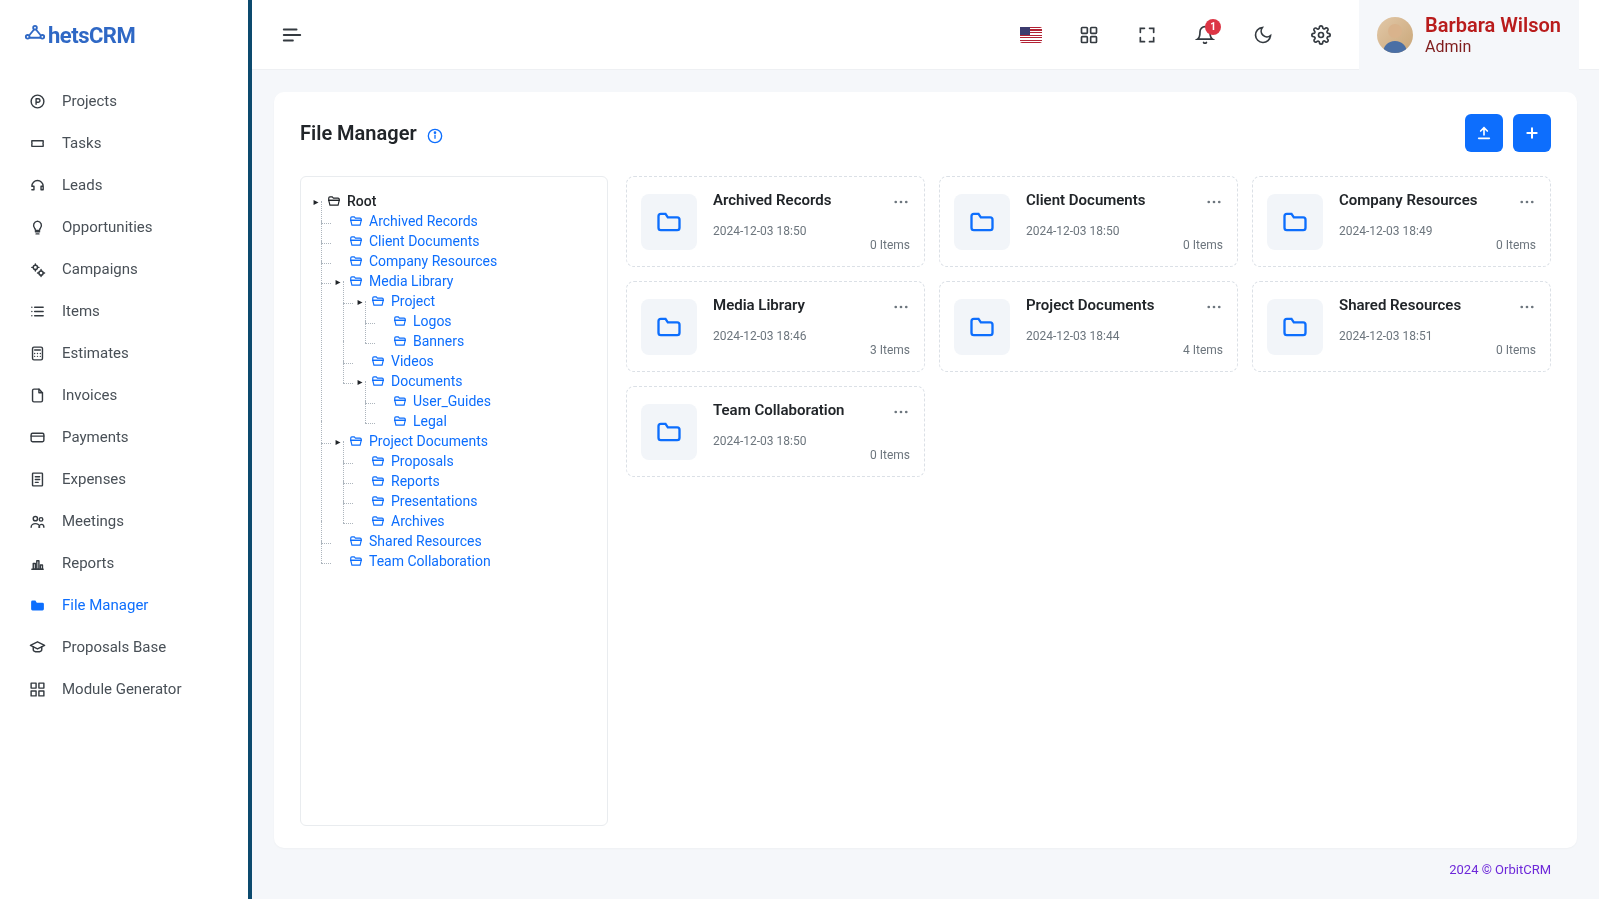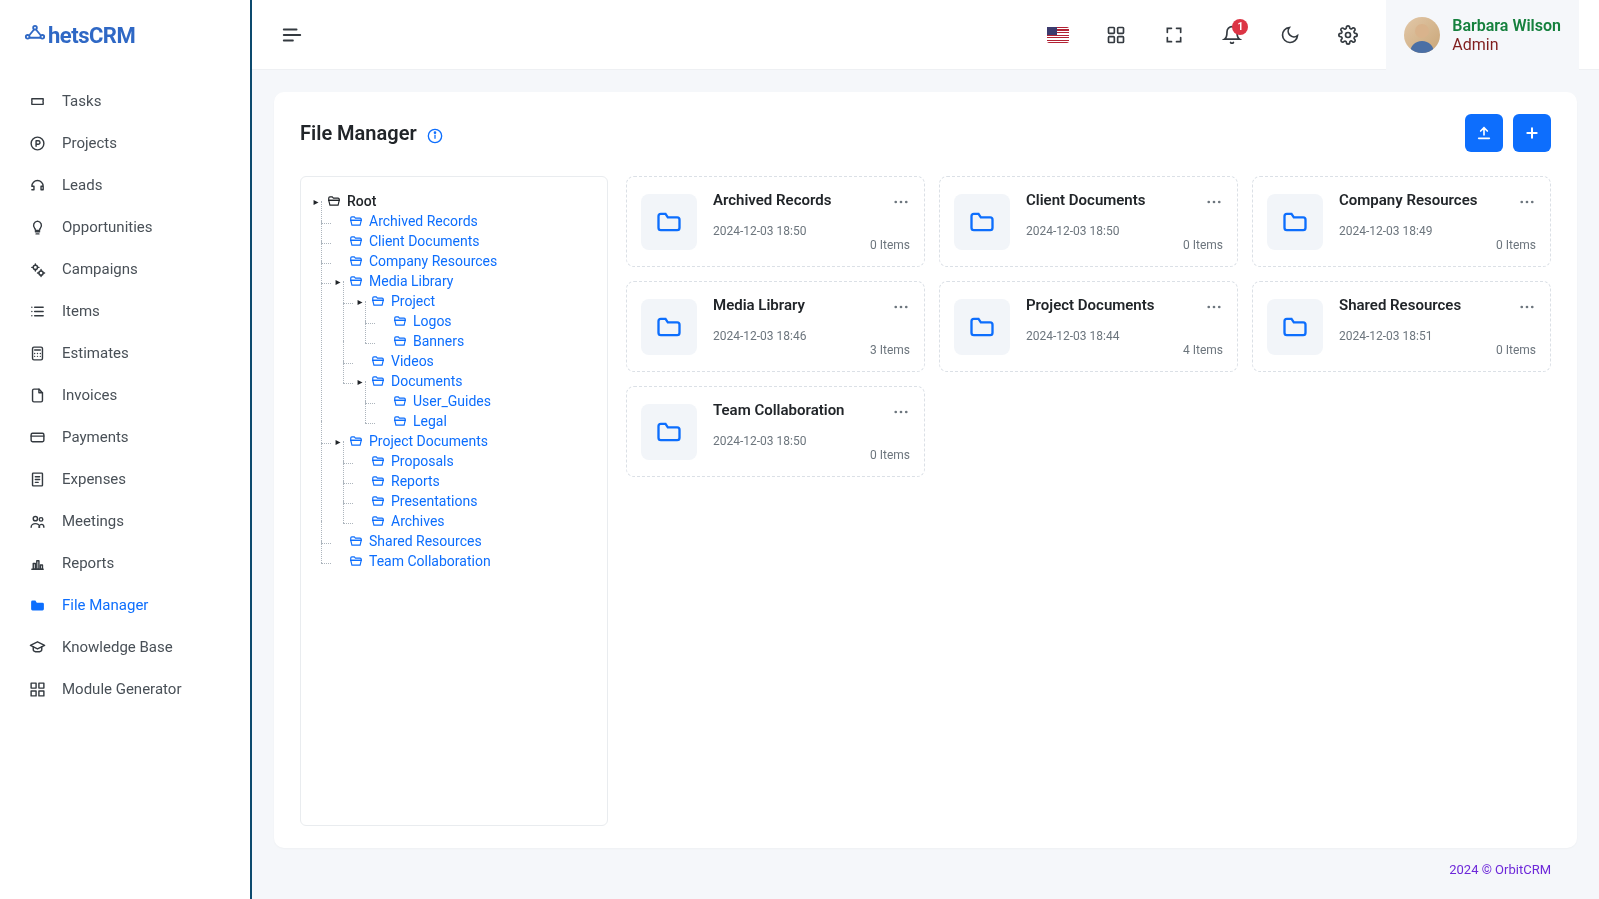--- a/index.html
+++ b/index.html
@@ -1,20 +1,20 @@
 <!DOCTYPE html>
 <html><head>
 <meta charset="utf-8">
 <style>
 * { margin: 0; padding: 0; box-sizing: border-box; font-family: -apple-system, BlinkMacSystemFont, "Segoe UI", Roboto, "Helvetica Neue", Arial, sans-serif; }
 body { background: #f5f7fa; overflow: hidden; }
 .app { display: flex; height: 100vh; }
 
 
-.sidebar { width: 252px; background: #fff; border-right: 2px solid #0c4a6e; display: flex; flex-direction: column; }
+.sidebar { width: 252px; background: #fff; border-right: 4px solid #0c4a6e; display: flex; flex-direction: column; }
 .logo-area { height: 70px; display: flex; align-items: center; padding: 0 24px; }
 .logo-text { font-size: 22px; font-weight: 700; color: #2f68c5; letter-spacing: -0.5px; display: flex; align-items: center; gap: 2px; }
 .logo-mark { width: 22px; height: 22px; display: inline-flex; align-items: center; justify-content: center; }
 .nav-list { flex: 1; overflow-y: auto; padding: 10px 0; }
 .nav-item { display: flex; align-items: center; gap: 16px; padding: 12px 28px; color: #495057; font-size: 15px; cursor: pointer; }
 .nav-item.active { color: #0d6efd; }
 .nav-icon { width: 18px; height: 18px; display: inline-flex; align-items: center; justify-content: center; color: #343a40; }
 .nav-item.active .nav-icon { color: #0d6efd; }
 
 
@@ -22,21 +22,21 @@
 .topbar { height: 70px; background: #fff; display: flex; align-items: center; padding: 0 20px; border-bottom: 1px solid #eef0f3; }
 .menu-toggle { width: 40px; height: 40px; display: flex; align-items: center; justify-content: center; cursor: pointer; }
 .topbar-right { margin-left: auto; display: flex; align-items: center; gap: 18px; }
 .tb-btn { width: 40px; height: 40px; display: flex; align-items: center; justify-content: center; cursor: pointer; color: #343a40; position: relative; border-radius: 6px; }
 .badge { position: absolute; top: 4px; right: 4px; min-width: 16px; height: 16px; border-radius: 8px; background: #dc3545; color: #fff; font-size: 10px; font-weight: 700; display: flex; align-items: center; justify-content: center; padding: 0 4px; }
 .flag { width: 22px; height: 16px; background: linear-gradient(to bottom, #b22234 7%, #fff 7% 15%, #b22234 15% 23%, #fff 23% 31%, #b22234 31% 39%, #fff 39% 47%, #b22234 47% 55%, #fff 55% 63%, #b22234 63% 71%, #fff 71% 79%, #b22234 79% 87%, #fff 87% 95%, #b22234 95%); position: relative; border-radius: 2px; }
 .flag::before { content: ""; position: absolute; top: 0; left: 0; width: 45%; height: 54%; background: #3c3b6e; }
 .user-area { display: flex; align-items: center; gap: 12px; padding: 8px 18px; background: #f5f7fa; height: 70px; cursor: pointer; }
 .avatar { width: 36px; height: 36px; border-radius: 50%; background: linear-gradient(135deg,#e2c8a8,#c9a678); display: flex; align-items: center; justify-content: center; overflow: hidden; }
 .avatar svg { width: 100%; height: 100%; }
-.user-name { font-size: 16px; font-weight: 600; color: #15803d; }
+.user-name { font-size: 20px; font-weight: 600; color: #b91c1c; }
 .user-role { font-size: 16px; color: #7f1d1d; }
 
 .content-wrap { flex: 1; overflow-y: auto; padding: 22px; display: flex; flex-direction: column; }
 .card { background: #fff; border-radius: 10px; box-shadow: 0 1px 2px rgba(0,0,0,0.03); padding: 22px 26px; flex: 1; display: flex; flex-direction: column; }
 .card-head { display: flex; align-items: center; justify-content: space-between; margin-bottom: 24px; }
 .page-title { font-size: 20px; font-weight: 600; color: #212529; display: flex; align-items: center; gap: 10px; }
 .info-icon { width: 16px; height: 16px; color: #0d6efd; }
 .head-actions { display: flex; gap: 10px; }
 .btn-primary { width: 38px; height: 38px; border-radius: 6px; background: #0d6efd; color: #fff; border: none; display: flex; align-items: center; justify-content: center; cursor: pointer; }
 
@@ -85,33 +85,33 @@
               <path d="M11 6l-5 6M13 6l5 6M6 15h12"></path>
             </svg>
         </span>
         <span>hetsCRM</span>
       </span>
     </div>
     <nav class="nav-list" id="nav-list">
         <div class="nav-item">
           <span class="nav-icon">
             <svg width="17" height="17" viewBox="0 0 24 24" fill="none" stroke="currentColor" stroke-width="2" stroke-linecap="round" stroke-linejoin="round">
-              <path d="M4 8h16v3a2 2 0 000 2v3H4v-3a2 2 0 000-2z"></path>
-            </svg>
-          </span>
-          <span>Tasks</span>
-        </div>
-        <div class="nav-item">
-          <span class="nav-icon">
-            <svg width="17" height="17" viewBox="0 0 24 24" fill="none" stroke="currentColor" stroke-width="2" stroke-linecap="round" stroke-linejoin="round">
               <circle cx="12" cy="12" r="9"></circle>
               <path d="M10 8h3a2.5 2.5 0 010 5h-3zM10 8v8"></path>
             </svg>
           </span>
           <span>Projects</span>
+        </div>
+        <div class="nav-item">
+          <span class="nav-icon">
+            <svg width="17" height="17" viewBox="0 0 24 24" fill="none" stroke="currentColor" stroke-width="2" stroke-linecap="round" stroke-linejoin="round">
+              <path d="M4 8h16v3a2 2 0 000 2v3H4v-3a2 2 0 000-2z"></path>
+            </svg>
+          </span>
+          <span>Tasks</span>
         </div>
         <div class="nav-item">
           <span class="nav-icon">
             <svg width="17" height="17" viewBox="0 0 24 24" fill="none" stroke="currentColor" stroke-width="2" stroke-linecap="round" stroke-linejoin="round">
               <path d="M4 13a8 8 0 0116 0v5h-3v-5h3M4 18h3v-5H4"></path>
             </svg>
           </span>
           <span>Leads</span>
         </div>
         <div class="nav-item">
@@ -218,21 +218,21 @@
           </span>
           <span>File Manager</span>
         </div>
         <div class="nav-item">
           <span class="nav-icon">
             <svg width="17" height="17" viewBox="0 0 24 24" fill="none" stroke="currentColor" stroke-width="2" stroke-linecap="round" stroke-linejoin="round">
               <path d="M2 9l10-5 10 5-10 5z"></path>
               <path d="M6 11v4c0 2 3 3 6 3s6-1 6-3v-4"></path>
             </svg>
           </span>
-          <span>Knowledge Base</span>
+          <span>Proposals Base</span>
         </div>
         <div class="nav-item">
           <span class="nav-icon">
             <svg width="17" height="17" viewBox="0 0 24 24" fill="none" stroke="currentColor" stroke-width="2" stroke-linecap="round" stroke-linejoin="round">
               <rect x="3" y="3" width="7" height="7"></rect>
               <rect x="14" y="3" width="7" height="7"></rect>
               <rect x="3" y="14" width="7" height="7"></rect>
               <rect x="14" y="14" width="7" height="7"></rect>
             </svg>
           </span>

